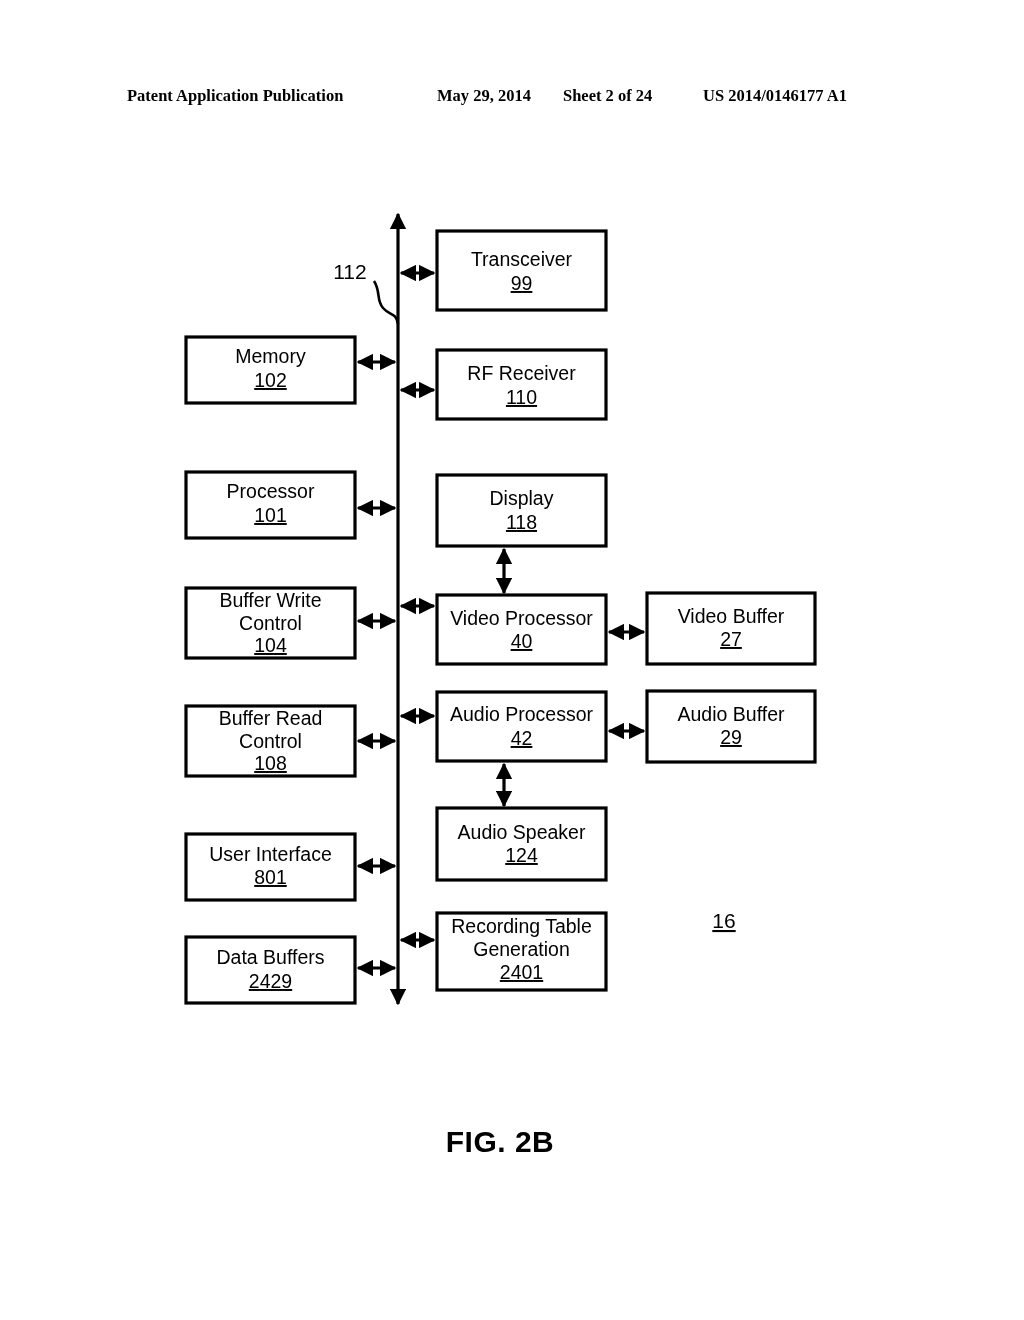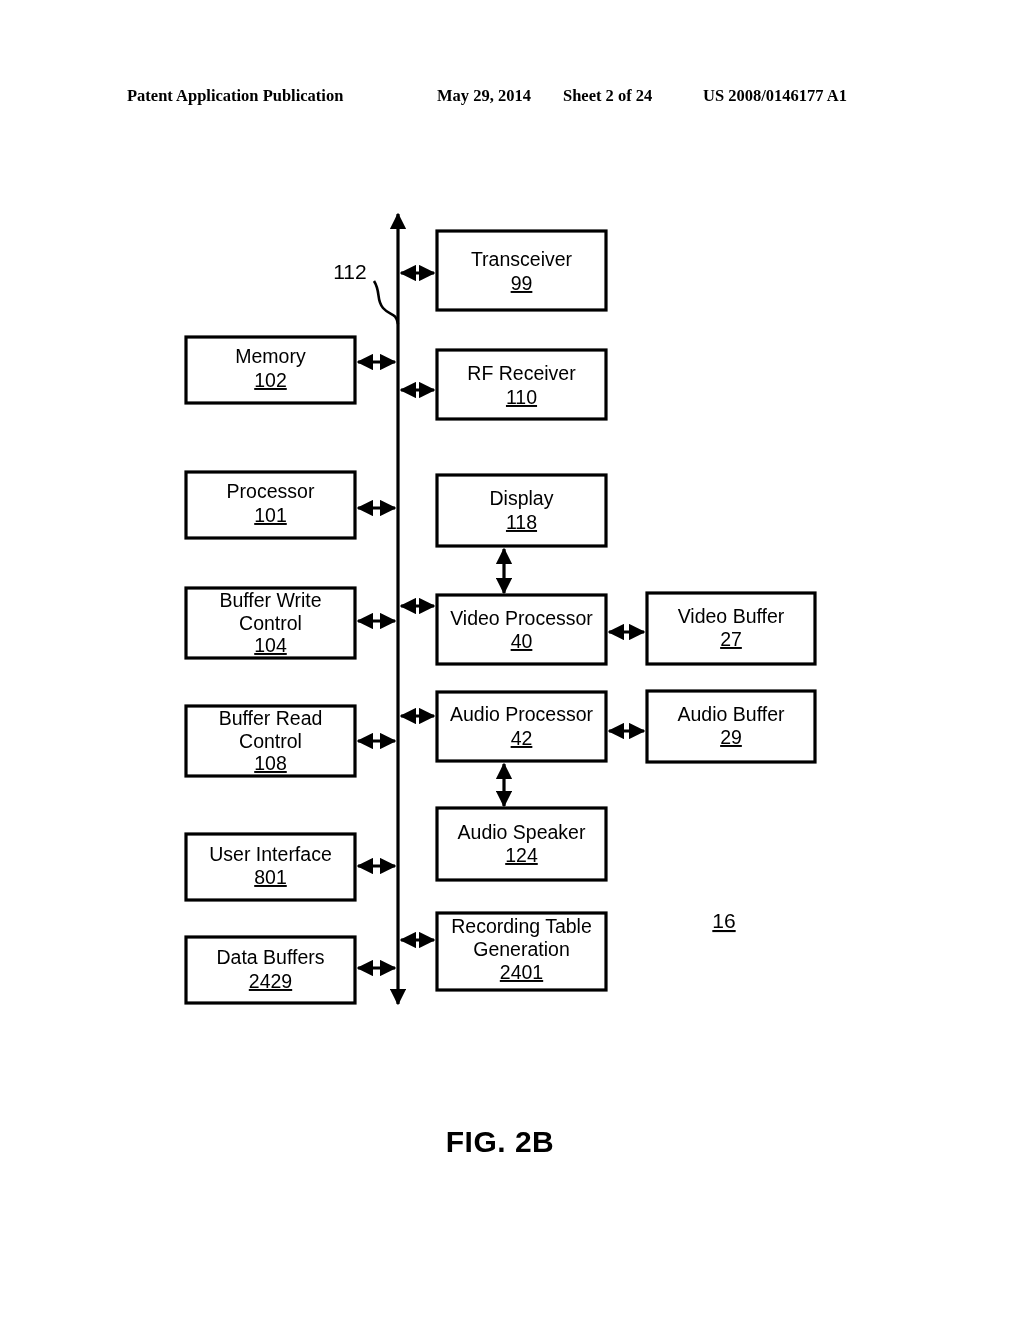--- a/index.html
+++ b/index.html
@@ -80,21 +80,21 @@
 </style>
 </head>
 <body>
 
 <div class="page">
 
   <div class="header">
     <span class="hdr-pub">Patent Application Publication</span>
     <span class="hdr-date">May 29, 2014</span>
     <span class="hdr-sheet">Sheet 2 of 24</span>
-    <span class="hdr-pat">US 2008/0146177 A1</span>
+    <span class="hdr-pat">US 2014/0146177 A1</span>
   </div>
 
   <svg id="figure" viewBox="0 0 1024 1320" width="1024" height="1320">
 
     <defs>
       <marker id="arrHead" viewBox="0 0 10 10" refX="9.2" refY="5" markerWidth="5.2" markerHeight="5.2" orient="auto-start-reverse">
         <path d="M 0 0 L 10 5 L 0 10 z" fill="#000"></path>
       </marker>
     </defs>
 

